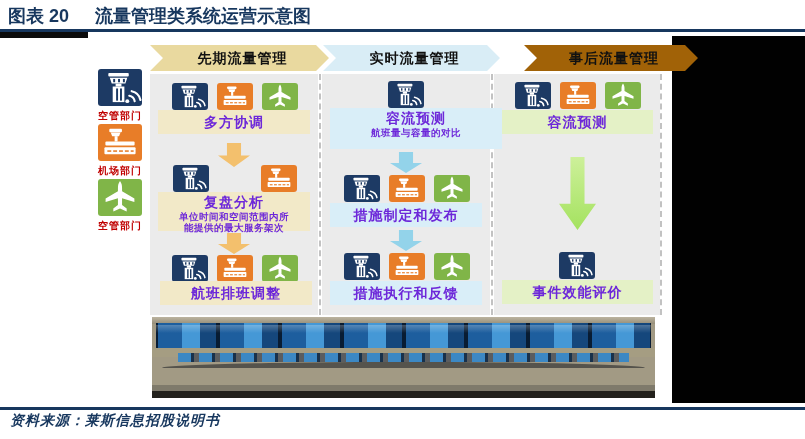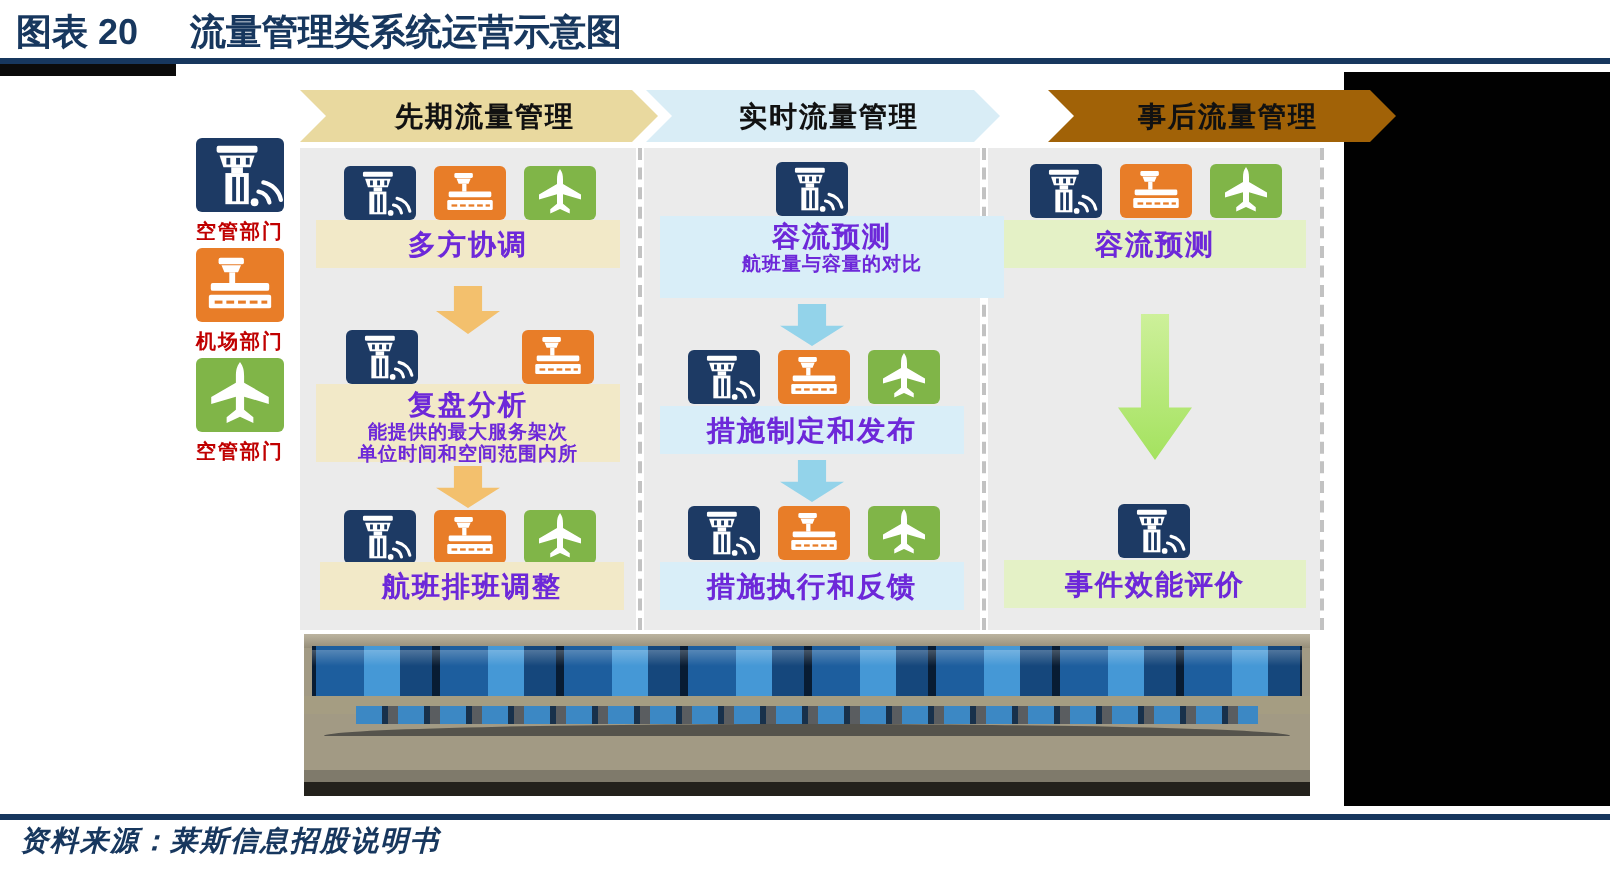--- a/index.html
+++ b/index.html
@@ -180,22 +180,22 @@
       <use href="#sym-atc"></use>
     </svg>
   </div>
 <div class="abs icon sm orange" style="left:261px;top:165px;">
     <svg>
       <use href="#sym-airport"></use>
     </svg>
   </div>
 <div class="abs step-box bg-tan" style="left:158px;top:192px;width:152px;height:39px;">
   <div class="t compact">复盘分析</div>
+  <div class="s">单位时间和空间范围内所</div>
   <div class="s">能提供的最大服务架次</div>
-  <div class="s">单位时间和空间范围内所</div>
 </div>
 <div class="abs down-arrow arr-orange" style="left:218px;top:233px;width:32px;height:21px;"></div>
 
 <div class="abs icon-row" style="left:172px;top:255px;">
   <div class="icon sm navy">
       <svg>
         <use href="#sym-atc"></use>
       </svg>
     </div>
   <div class="icon sm orange">

